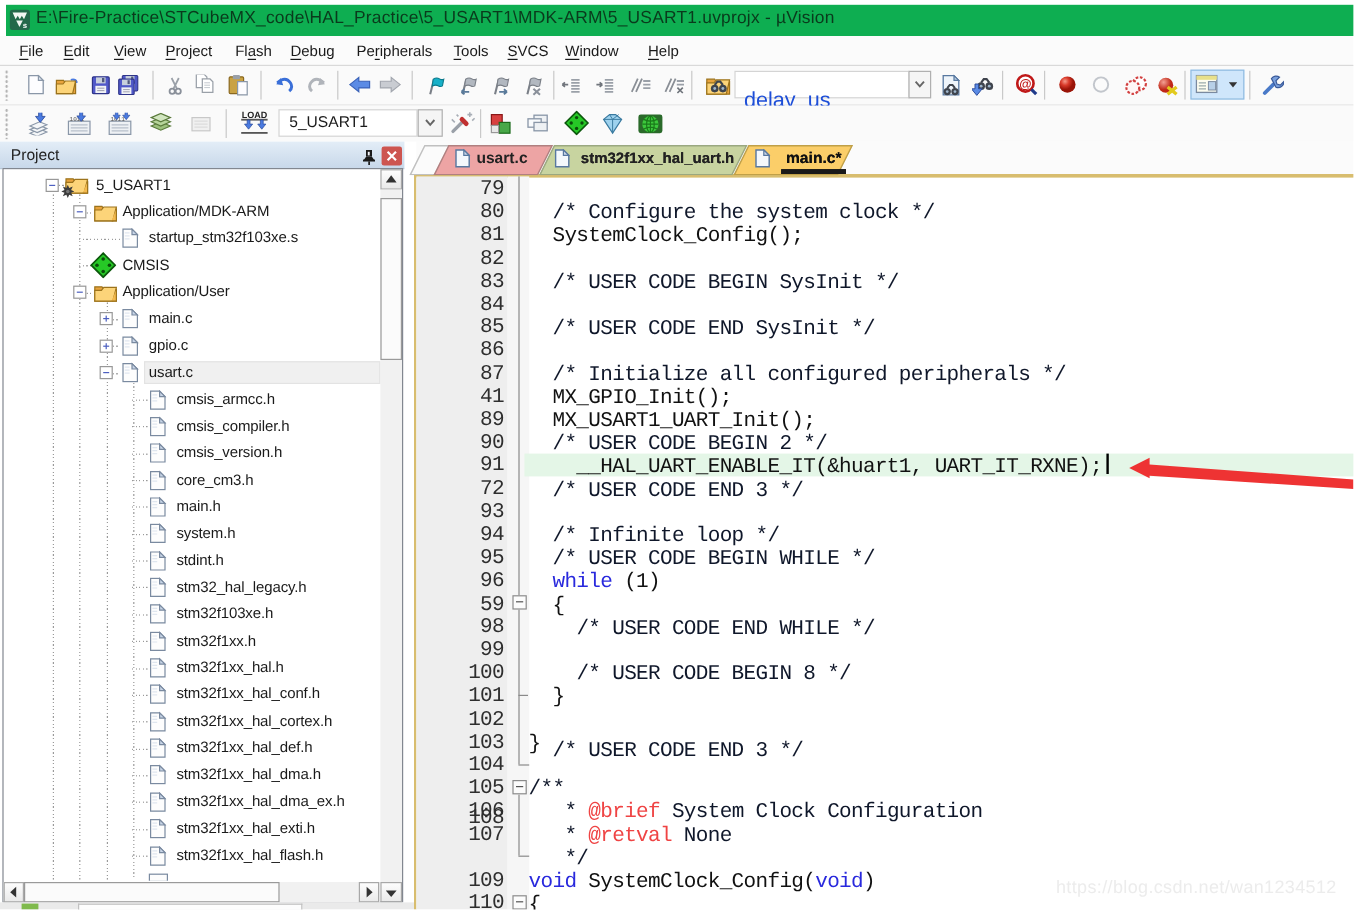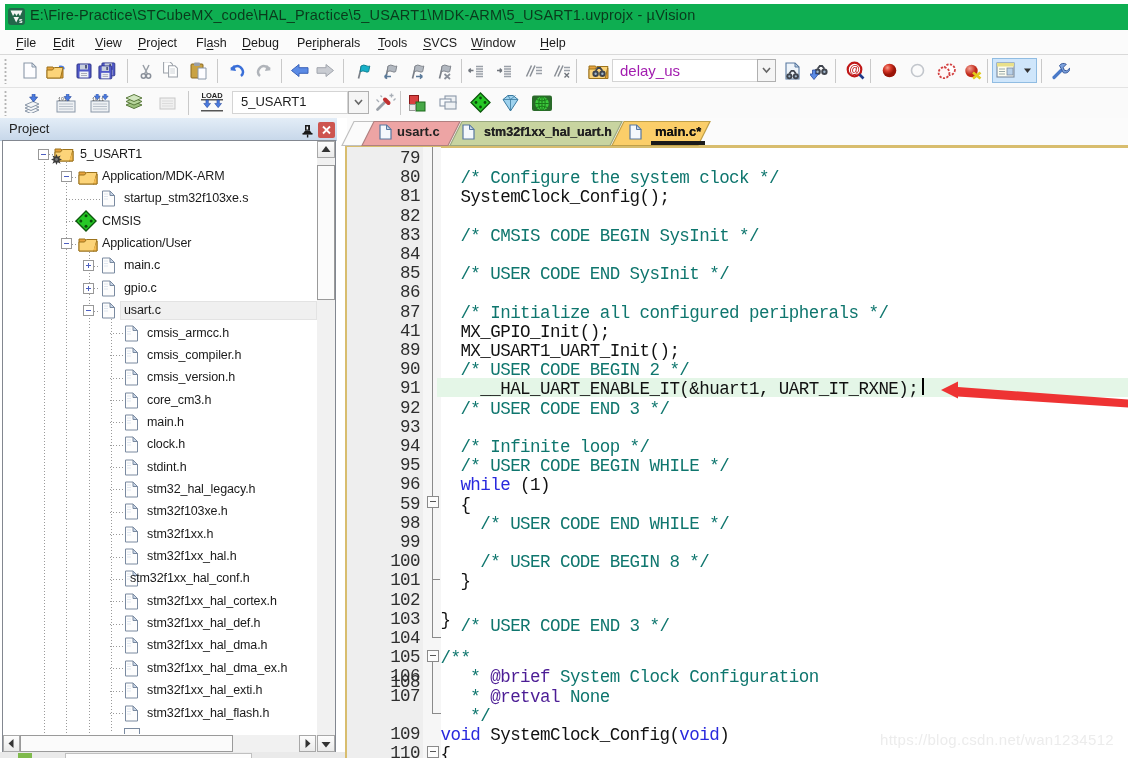--- a/index.html
+++ b/index.html
@@ -39,23 +39,23 @@
   #tanl{left:344.5px;top:145px;width:2.5px;height:613px;background:#d8bd6e;}
   #tant{left:344.5px;top:145px;width:783.5px;height:2.5px;background:#d8bd6e;}
   #tabbar{left:347px;top:118px;width:781px;height:27px;background:#fbfbfb;}
   .tab{position:absolute;}
   #gutter{left:347px;top:147px;width:76px;height:611px;background:#eeeeee;}
   #foldm{left:423px;top:147px;width:18px;height:611px;background:#f6f6f6;}
   .gn{position:absolute;left:347px;width:73px;text-align:right;font-family:"Liberation Mono",monospace;
       font-size:17.5px;letter-spacing:-0.55px;color:#2e2e2e;height:19.2px;line-height:19.2px;}
   .cl{position:absolute;left:440.5px;font-family:"Liberation Mono",monospace;font-size:17.5px;letter-spacing:-0.55px;color:#111;
       height:19.2px;line-height:20.8px;white-space:pre;}
-  .cg{color:#0f766e;}
+  .cg{color:#0f172a;}
   .ck{color:#2929dd;}
-  .cb{color:#4c1d95;}
+  .cb{color:#ef4444;}
   #hl91{left:437px;top:377.5px;width:691px;height:19.2px;background:#e4f6e7;}
   .fline{position:absolute;width:1px;background:#8a8a8a;}
   .ftick{position:absolute;height:1px;background:#8a8a8a;}
   .fbox{position:absolute;left:426.5px;width:12px;height:12px;background:#fcfcfc;border:1px solid #8a8a8a;box-sizing:border-box;}
   .fbox i{position:absolute;left:2px;top:4px;width:6px;height:1px;background:#555;}
   #cursor{left:922px;top:378px;width:2px;height:17px;background:#000;}
   #wm{left:880px;top:731px;font-size:15px;color:#ececec;letter-spacing:0.3px;}
   #bstrip{left:0;top:752px;width:345px;height:6px;background:#eaeaea;}
 </style>
 </head>
@@ -263,21 +263,21 @@
         <circle cx="7.5" cy="8" r="6.2" fill="url(#rg2)"></circle>
         <path d="M9 9.5 l7.5 6 M16.5 9.5 l-7.5 6" stroke="#e2ca1e" stroke-width="2.8"></path>
       </svg>
 <svg class="ic" style="left:1050px;top:6px" width="20" height="19" viewBox="0 0 20 19">
         <path d="M4 16.5 L11 9.5" stroke="#4a7ac8" stroke-width="3.2" stroke-linecap="round"></path>
         <path d="M9.5 4.5 a4.8 4.8 0 0 1 6.8-1.2 l-3 3 0.8 2.8 2.8 0.8 3-3 a4.8 4.8 0 0 1 -6.6 4.8 Z" fill="#7aa0dc" stroke="#3a5a9a" stroke-width="1"></path>
       </svg>
     </div>
 
   <div style="position:absolute;left:612px;top:4px;width:146px;height:23px;background:#fff;border:1px solid #d4d4d4;box-sizing:border-box"></div>
-  <div style="position:absolute;left:620px;top:7px;font-size:15px;color:#a21caf">delay_us</div>
+  <div style="position:absolute;left:620px;top:18px;font-size:18px;color:#1d4ed8">delay_us</div>
   <div style="position:absolute;left:757px;top:4px;width:19px;height:23px;background:#f5f5f5;border:1px solid #b0b0b0;box-sizing:border-box">
     <svg width="17" height="21">
         <path d="M5 8 l3.5 4 3.5-4" fill="none" stroke="#666" stroke-width="1.6"></path>
       </svg>
   </div>
 
   <div style="position:absolute;left:992px;top:3px;width:45px;height:25px;background:#cfe6fb;border:1px solid #90bce2;box-sizing:border-box"></div>
     <svg class="ic" style="left:996px;top:6px" width="22" height="20" viewBox="0 0 22 20">
       <rect x="1" y="2" width="17" height="14" fill="#fdfdf0" stroke="#7a8aa0" stroke-width="1.1"></rect>
       <rect x="1" y="2" width="17" height="3.5" fill="#e8e08a"></rect>
@@ -538,21 +538,21 @@
 <path d="M9 1 l4.5 4.5 H9 Z" fill="#c9d6e8" stroke="#7a8aa0" stroke-width="1"></path>
 <path d="M3 4 h4 M3 6.5 h4 M3 9 h4" stroke="#dfe6ef" stroke-width="1"></path>
     </svg>
 <div class="trlbl" style="left:147px;top:414.9px">main.h</div>
 <div class="hdot" style="left:110px;top:444.8px;width:13px"></div>
 <svg class="abs" style="left:124px;top:436.2px" width="15" height="17" viewBox="0 0 15 17">
 <path d="M1.5 1 h7.5 l4.5 4.5 V16 H1.5 Z" fill="#fdfdfd" stroke="#7a8aa0" stroke-width="1"></path>
 <path d="M9 1 l4.5 4.5 H9 Z" fill="#c9d6e8" stroke="#7a8aa0" stroke-width="1"></path>
 <path d="M3 4 h4 M3 6.5 h4 M3 9 h4" stroke="#dfe6ef" stroke-width="1"></path>
     </svg>
-<div class="trlbl" style="left:147px;top:437.3px">clock.h</div>
+<div class="trlbl" style="left:147px;top:437.3px">system.h</div>
 <div class="hdot" style="left:110px;top:467.1px;width:13px"></div>
 <svg class="abs" style="left:124px;top:458.6px" width="15" height="17" viewBox="0 0 15 17">
 <path d="M1.5 1 h7.5 l4.5 4.5 V16 H1.5 Z" fill="#fdfdfd" stroke="#7a8aa0" stroke-width="1"></path>
 <path d="M9 1 l4.5 4.5 H9 Z" fill="#c9d6e8" stroke="#7a8aa0" stroke-width="1"></path>
 <path d="M3 4 h4 M3 6.5 h4 M3 9 h4" stroke="#dfe6ef" stroke-width="1"></path>
     </svg>
 <div class="trlbl" style="left:147px;top:459.6px">stdint.h</div>
 <div class="hdot" style="left:110px;top:489.4px;width:13px"></div>
 <svg class="abs" style="left:124px;top:480.9px" width="15" height="17" viewBox="0 0 15 17">
 <path d="M1.5 1 h7.5 l4.5 4.5 V16 H1.5 Z" fill="#fdfdfd" stroke="#7a8aa0" stroke-width="1"></path>
@@ -580,21 +580,21 @@
 <path d="M9 1 l4.5 4.5 H9 Z" fill="#c9d6e8" stroke="#7a8aa0" stroke-width="1"></path>
 <path d="M3 4 h4 M3 6.5 h4 M3 9 h4" stroke="#dfe6ef" stroke-width="1"></path>
     </svg>
 <div class="trlbl" style="left:147px;top:549.0px">stm32f1xx_hal.h</div>
 <div class="hdot" style="left:110px;top:578.9px;width:13px"></div>
 <svg class="abs" style="left:124px;top:570.4px" width="15" height="17" viewBox="0 0 15 17">
 <path d="M1.5 1 h7.5 l4.5 4.5 V16 H1.5 Z" fill="#fdfdfd" stroke="#7a8aa0" stroke-width="1"></path>
 <path d="M9 1 l4.5 4.5 H9 Z" fill="#c9d6e8" stroke="#7a8aa0" stroke-width="1"></path>
 <path d="M3 4 h4 M3 6.5 h4 M3 9 h4" stroke="#dfe6ef" stroke-width="1"></path>
     </svg>
-<div class="trlbl" style="left:130px;top:571.4px">stm32f1xx_hal_conf.h</div>
+<div class="trlbl" style="left:147px;top:571.4px">stm32f1xx_hal_conf.h</div>
 <div class="hdot" style="left:110px;top:601.2px;width:13px"></div>
 <svg class="abs" style="left:124px;top:592.7px" width="15" height="17" viewBox="0 0 15 17">
 <path d="M1.5 1 h7.5 l4.5 4.5 V16 H1.5 Z" fill="#fdfdfd" stroke="#7a8aa0" stroke-width="1"></path>
 <path d="M9 1 l4.5 4.5 H9 Z" fill="#c9d6e8" stroke="#7a8aa0" stroke-width="1"></path>
 <path d="M3 4 h4 M3 6.5 h4 M3 9 h4" stroke="#dfe6ef" stroke-width="1"></path>
     </svg>
 <div class="trlbl" style="left:147px;top:593.7px">stm32f1xx_hal_cortex.h</div>
 <div class="hdot" style="left:110px;top:623.5px;width:13px"></div>
 <svg class="abs" style="left:124px;top:615.0px" width="15" height="17" viewBox="0 0 15 17">
 <path d="M1.5 1 h7.5 l4.5 4.5 V16 H1.5 Z" fill="#fdfdfd" stroke="#7a8aa0" stroke-width="1"></path>
@@ -708,21 +708,21 @@
 <div class="gn" style="top:206.6px">82</div>
 <div class="gn" style="top:225.8px">83</div>
 <div class="gn" style="top:245.0px">84</div>
 <div class="gn" style="top:264.2px">85</div>
 <div class="gn" style="top:283.4px">86</div>
 <div class="gn" style="top:302.6px">87</div>
 <div class="gn" style="top:321.8px">41</div>
 <div class="gn" style="top:341.0px">89</div>
 <div class="gn" style="top:360.2px">90</div>
 <div class="gn" style="top:379.4px">91</div>
-<div class="gn" style="top:398.6px">92</div>
+<div class="gn" style="top:398.6px">72</div>
 <div class="gn" style="top:417.8px">93</div>
 <div class="gn" style="top:437.0px">94</div>
 <div class="gn" style="top:456.2px">95</div>
 <div class="gn" style="top:475.4px">96</div>
 <div class="gn" style="top:494.6px">59</div>
 <div class="gn" style="top:513.8px">98</div>
 <div class="gn" style="top:533.0px">99</div>
 <div class="gn" style="top:552.2px">100</div>
 <div class="gn" style="top:571.4px">101</div>
 <div class="gn" style="top:590.6px">102</div>
@@ -731,21 +731,21 @@
 <div class="gn" style="top:648.2px">105</div>
 <div class="gn" style="top:667.4px">106</div>
 <div class="gn" style="top:686.6px">107</div>
 <div class="gn" style="top:673px">108</div>
 <div class="gn" style="top:725.0px">109</div>
 <div class="gn" style="top:744.2px">110</div>
   </div>
 <div id="code">
     <div class="cl" style="top:168.2px">  <span class="cg">/* Configure the system clock */</span></div>
 <div class="cl" style="top:187.4px">  SystemClock_Config();</div>
-<div class="cl" style="top:225.8px">  <span class="cg">/* CMSIS CODE BEGIN SysInit */</span></div>
+<div class="cl" style="top:225.8px">  <span class="cg">/* USER CODE BEGIN SysInit */</span></div>
 <div class="cl" style="top:264.2px">  <span class="cg">/* USER CODE END SysInit */</span></div>
 <div class="cl" style="top:302.6px">  <span class="cg">/* Initialize all configured peripherals */</span></div>
 <div class="cl" style="top:321.8px">  MX_GPIO_Init();</div>
 <div class="cl" style="top:341.0px">  MX_USART1_UART_Init();</div>
 <div class="cl" style="top:360.2px">  <span class="cg">/* USER CODE BEGIN 2 */</span></div>
 <div class="cl" style="top:379.4px">    __HAL_UART_ENABLE_IT(&amp;huart1, UART_IT_RXNE);</div>
 <div class="cl" style="top:398.6px">  <span class="cg">/* USER CODE END 3 */</span></div>
 <div class="cl" style="top:437.0px">  <span class="cg">/* Infinite loop */</span></div>
 <div class="cl" style="top:456.2px">  <span class="cg">/* USER CODE BEGIN WHILE */</span></div>
 <div class="cl" style="top:475.4px">  <span class="ck">while</span> (1)</div>

